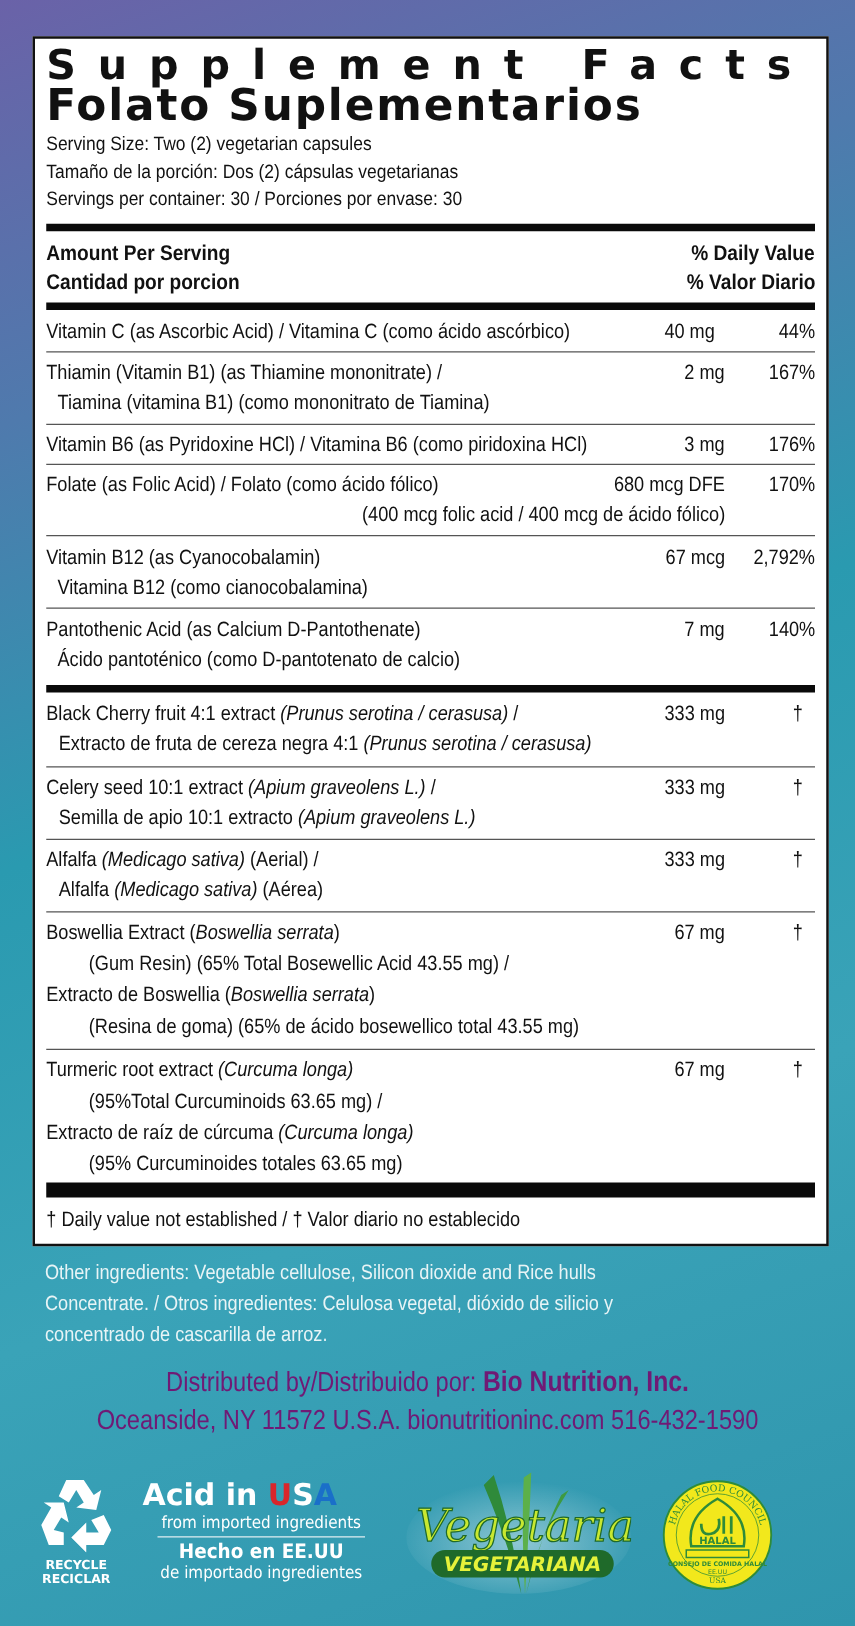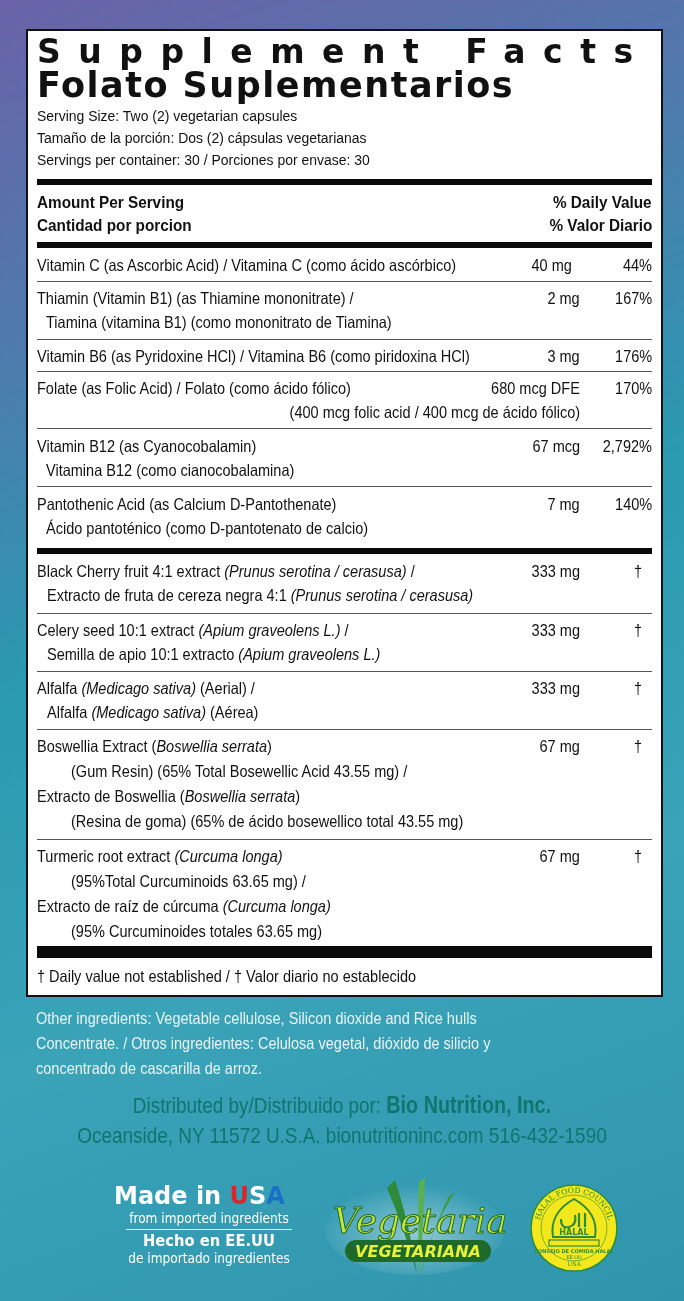--- a/index.html
+++ b/index.html
@@ -31,21 +31,21 @@
   .row .line { position: absolute; white-space: nowrap; transform: scaleX(0.88); transform-origin: left; }
   .row .amt { position: absolute; right: 72px; white-space: nowrap; transform: scaleX(0.88); transform-origin: right; text-align: right; }
   .row .dv { position: absolute; right: 0; white-space: nowrap; transform: scaleX(0.88); transform-origin: right; text-align: right; }
   i { font-style: italic; }
   .foot { position: absolute; left: 0; font-size: 16.5px; line-height: 24px; white-space: nowrap; transform: scaleX(0.88); transform-origin: left; }
   .other {
     position: absolute; left: 36px; top: 1006px; width: 640px;
     color: #e8f4f6; font-size: 16.5px; line-height: 25px;
   }
   .other div { white-space: nowrap; transform: scaleX(0.88); transform-origin: left; }
-  .dist { position: absolute; left: 0; right: 0; top: 1090px; text-align: center; color: #0f766e; font-size: 22px; line-height: 30px; }
+  .dist { position: absolute; left: 0; right: 0; top: 1090px; text-align: center; color: #701a75; font-size: 22px; line-height: 30px; }
   .dist div { white-space: nowrap; transform: scaleX(0.86); }
   .dist b { font-size: 23px; }
   .logos { position: absolute; left: 0; right: 0; top: 1170px; height: 120px; }
   .recycle { position: absolute; left: 26px; top: 10px; width: 70px; height: 100px; color: #fff; text-align: center; }
   .recycle .lbl { font-family: "DejaVu Sans", sans-serif; font-weight: bold; font-size: 10px; line-height: 11px; }
   .usa { position: absolute; left: 114px; top: 12px; width: 190px; color: #fff; text-align: center; font-family: "DejaVu Sans", sans-serif; }
   .usa .big { font-weight: bold; font-size: 24px; line-height: 28px; white-space: nowrap; text-align: left; }
   .usa .big .u { color: #d9262b; } .usa .big .s { color: #fff; } .usa .big .a { color: #1a6fc9; }
   .usa .sm { font-size: 13.5px; line-height: 16px; white-space: nowrap; transform: scaleX(0.9); }
   .usa .hr { height: 1px; background: #dfeef2; margin: 3px 12px 2px 12px; }
@@ -175,23 +175,34 @@
   <div>Concentrate. / Otros ingredientes: Celulosa vegetal, dióxido de silicio y</div>
   <div>concentrado de cascarilla de arroz.</div>
 </div>
 
 <div class="dist">
   <div><span>Distributed by/Distribuido por: </span><b>Bio Nutrition, Inc.</b></div>
   <div>Oceanside, NY 11572 U.S.A.  bionutritioninc.com  516-432-1590</div>
 </div>
 
 <div class="logos">
+  <div class="recycle">
+    <svg width="64" height="62" viewBox="0 0 64 62">
+      <g fill="#fff">
+        <path d="M24 4 L38 4 L46 16 L52 12 L48 28 L32 26 L38 22 L32 12 L26 22 L18 17 Z"></path>
+        <path d="M54 32 L60 44 L54 56 L40 56 L40 62 L28 50 L40 38 L40 46 L50 46 L44 36 Z"></path>
+        <path d="M4 40 L12 26 L6 22 L22 22 L26 38 L20 34 L14 44 L22 46 L22 56 L10 56 Z"></path>
+      </g>
+    </svg>
+    <div class="lbl">RECYCLE</div>
+    <div class="lbl">RECICLAR</div>
+  </div>
 
   <div class="usa">
-    <div class="big"><span>Made in </span><span class="u">U</span><span class="s">S</span><span class="a">A</span></div>
+    <div class="big"><span>Acid in </span><span class="u">U</span><span class="s">S</span><span class="a">A</span></div>
     <div class="sm">from imported ingredients</div>
     <div class="hr"></div>
     <div class="mid">Hecho en EE.UU</div>
     <div class="sm">de importado ingredientes</div>
   </div>
 
   <div class="veg">
     <svg width="180" height="110" viewBox="0 0 180 110">
       <defs>
         <radialGradient id="glow" cx="50%" cy="55%" r="55%">

